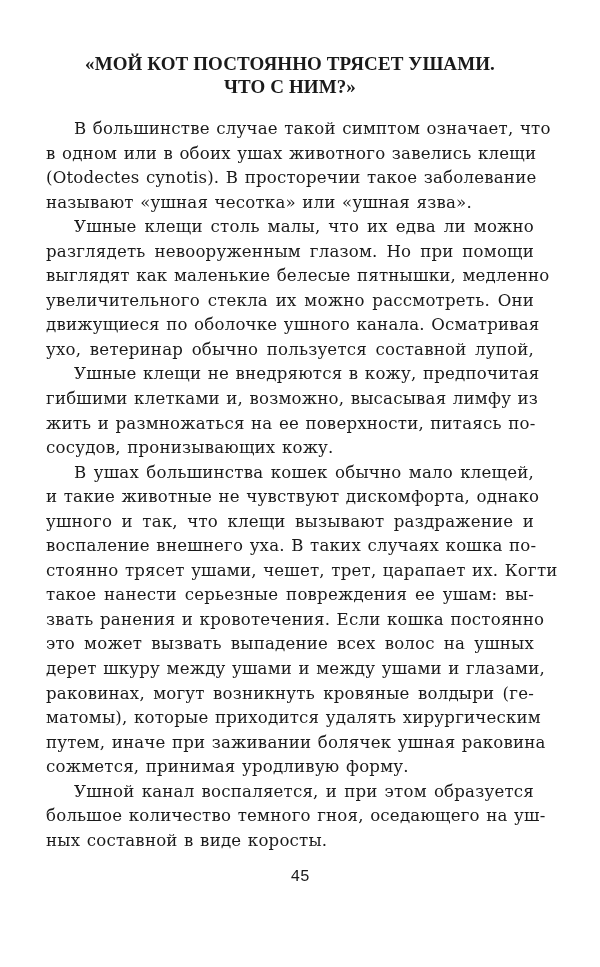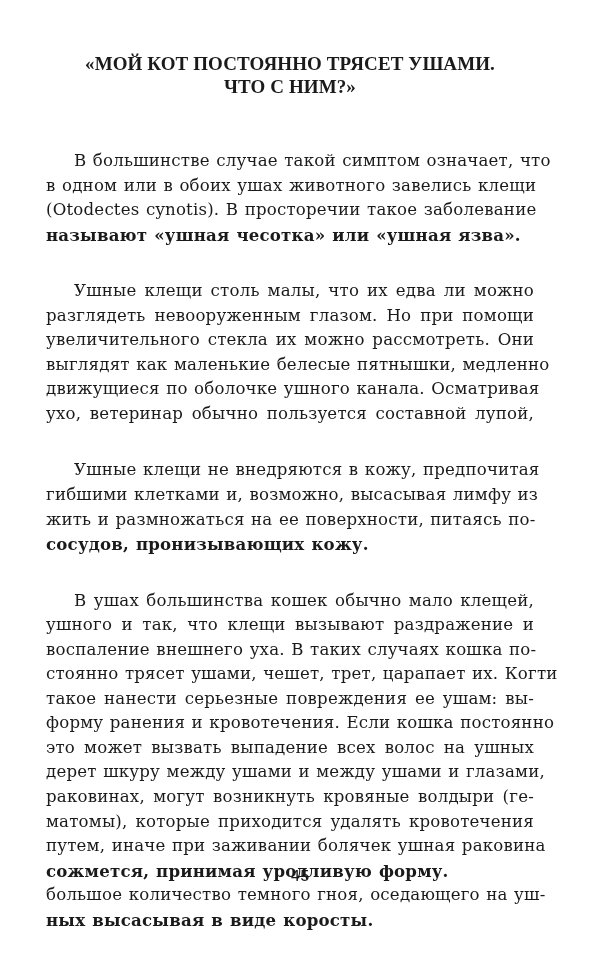--- a/index.html
+++ b/index.html
@@ -44,22 +44,22 @@
     display: block;
     height: 24.55px;
     line-height: 24.55px;
     font-size: 16.6px;
     white-space: nowrap;
     text-align: justify;
     text-align-last: justify;
     letter-spacing: 0.2px;
     word-spacing: 1px;
   }
-  .line.indent { padding-left: 28px; margin-top: 32px; }
-  .line.last { text-align-last: left; font-weight: bold; }
+  .line.indent { padding-left: 28px; }
+  .line.last { text-align-last: left; }
   .page-number {
     position: absolute;
     left: 0;
     width: 600px;
     top: 868px;
     text-align: center;
     font-family: Liberation Mono, monospace;
     font-size: 16px;
   }
 </style>
@@ -78,50 +78,52 @@
     <div>
       <span class="line indent">В большинстве случае такой симптом означает, что</span>
       <span class="line">в одном или в обоих ушах животного завелись клещи</span>
       <span class="line">(Otodectes cynotis). В просторечии такое заболевание</span>
       <span class="line last">называют «ушная чесотка» или «ушная язва».</span>
     </div>
 
     <div>
       <span class="line indent">Ушные клещи столь малы, что их едва ли можно</span>
       <span class="line">разглядеть невооруженным глазом. Но при помощи</span>
+      <span class="line">выглядят как маленькие белесые пятнышки, медленно</span>
       <span class="line">увеличительного стекла их можно рассмотреть. Они</span>
-      <span class="line">выглядят как маленькие белесые пятнышки, медленно</span>
       <span class="line">движущиеся по оболочке ушного канала. Осматривая</span>
       <span class="line">ухо, ветеринар обычно пользуется составной лупой,</span>
     </div>
 
     <div>
       <span class="line indent">Ушные клещи не внедряются в кожу, предпочитая</span>
       <span class="line">гибшими клетками и, возможно, высасывая лимфу из</span>
       <span class="line">жить и размножаться на ее поверхности, питаясь по-</span>
       <span class="line last">сосудов, пронизывающих кожу.</span>
     </div>
 
     <div>
       <span class="line indent">В ушах большинства кошек обычно мало клещей,</span>
+      <span class="line">и такие животные не чувствуют дискомфорта, однако</span>
       <span class="line">ушного и так, что клещи вызывают раздражение и</span>
       <span class="line">воспаление внешнего уха. В таких случаях кошка по-</span>
       <span class="line">стоянно трясет ушами, чешет, трет, царапает их. Когти</span>
       <span class="line">такое нанести серьезные повреждения ее ушам: вы-</span>
-      <span class="line">форму ранения и кровотечения. Если кошка постоянно</span>
+      <span class="line">звать ранения и кровотечения. Если кошка постоянно</span>
       <span class="line">это может вызвать выпадение всех волос на ушных</span>
       <span class="line">дерет шкуру между ушами и между ушами и глазами,</span>
       <span class="line">раковинах, могут возникнуть кровяные волдыри (ге-</span>
-      <span class="line">матомы), которые приходится удалять кровотечения</span>
+      <span class="line">матомы), которые приходится удалять хирургическим</span>
       <span class="line">путем, иначе при заживании болячек ушная раковина</span>
       <span class="line last">сожмется, принимая уродливую форму.</span>
     </div>
 
     <div>
+      <span class="line indent">Ушной канал воспаляется, и при этом образуется</span>
       <span class="line">большое количество темного гноя, оседающего на уш-</span>
-      <span class="line last">ных высасывая в виде коросты.</span>
+      <span class="line last">ных составной в виде коросты.</span>
     </div>
 
   </div>
 
   <div class="page-number">45</div>
 
 </div>
 
 </body></html>

